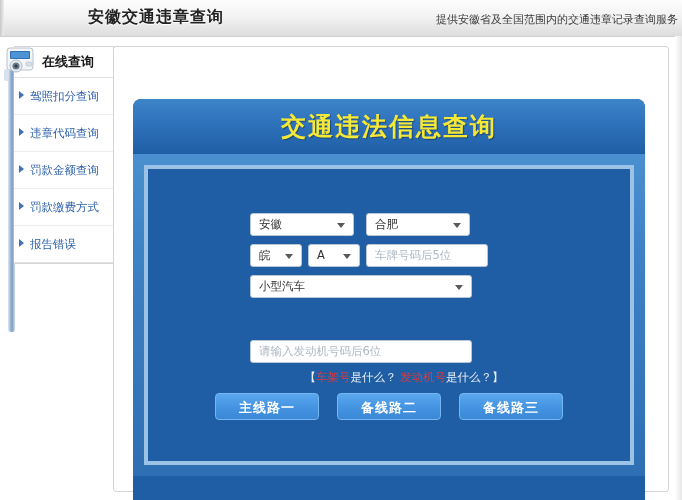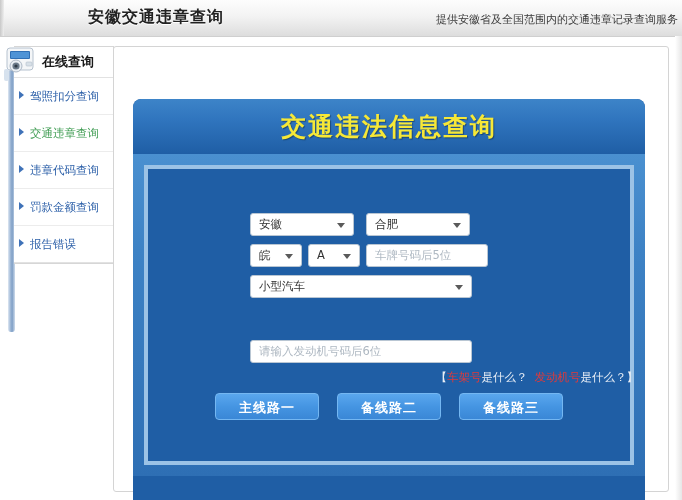--- a/index.html
+++ b/index.html
@@ -243,28 +243,27 @@
   .f-province { left: 102px; width: 104px; }
   .f-city     { left: 218px; width: 104px; }
   .f-plate-pre{ left: 102px; width: 52px;  }
   .f-plate-ltr{ left: 160px; width: 52px;  }
   .f-plate-num{ left: 218px; width: 122px; }
   .f-cartype  { left: 102px; width: 222px; }
   .f-engine   { left: 102px; width: 222px; }
 
   .help-line {
     position: absolute;
-    left: 8px;
+    left: 15px;
     top: 201px;
     width: 100%;
-    text-align: right;
+    text-align: center;
     font-size: 11.5px;
     color: #e8eef6;
     white-space: nowrap;
-    font-family: Liberation Mono, monospace;
   }
   .help-line .hl { color: #e03a3a; }
 
   .btn-row {
     position: absolute;
     left: 0;
     top: 224px;
     width: 100%;
     text-align: center;
     white-space: nowrap;
@@ -325,34 +324,34 @@
         </svg>
       </span>
       <span class="sidebar-head-label">在线查询</span>
     </div>
 
     <ul class="sidebar-list">
       <li class="sidebar-item">
         <span class="sidebar-bullet"></span>
         <span class="sidebar-label">驾照扣分查询</span>
       </li>
-      <li class="sidebar-item active">
-        <span class="sidebar-bullet"></span>
-        <span class="sidebar-label">交通违章查询</span>
-      </li>
       <li class="sidebar-item">
         <span class="sidebar-bullet"></span>
         <span class="sidebar-label">违章代码查询</span>
       </li>
       <li class="sidebar-item">
         <span class="sidebar-bullet"></span>
         <span class="sidebar-label">罚款金额查询</span>
       </li>
       <li class="sidebar-item">
         <span class="sidebar-bullet"></span>
+        <span class="sidebar-label">罚款缴费方式</span>
+      </li>
+      <li class="sidebar-item">
+        <span class="sidebar-bullet"></span>
         <span class="sidebar-label">报告错误</span>
       </li>
     </ul>
   </div>
 
   <div class="content-panel">
 
 
     <div class="query-card">
 

